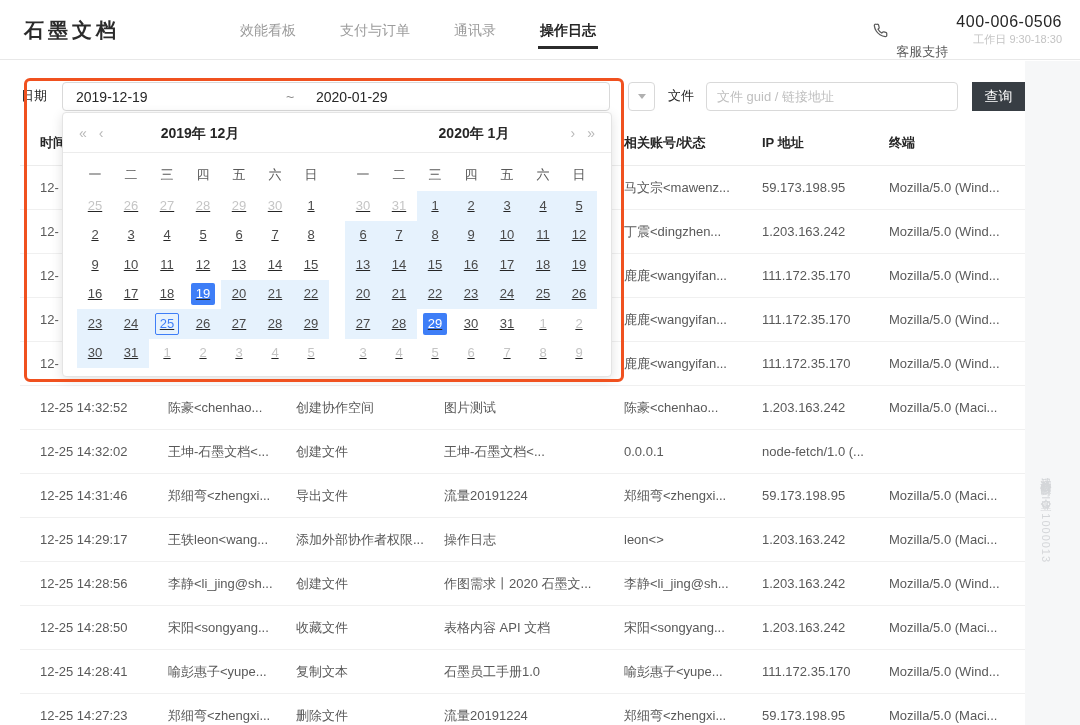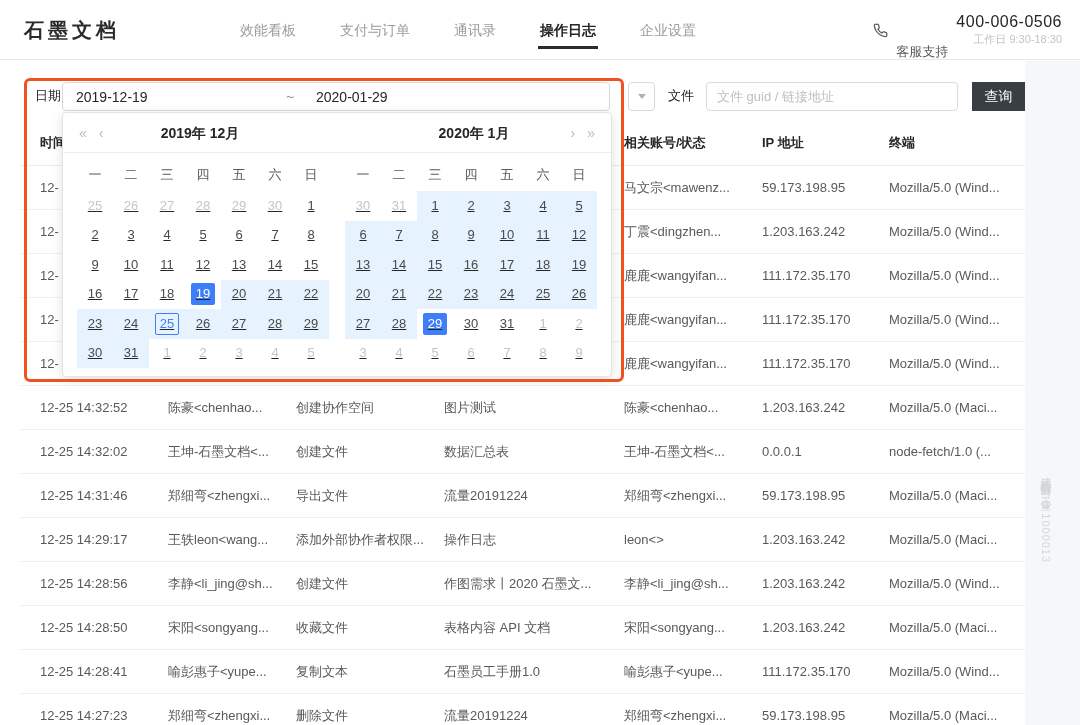--- a/index.html
+++ b/index.html
@@ -24,21 +24,21 @@
   .right-gutter { position:absolute; left:1025px; top:61px; width:55px; height:664px; background:#f6f7f8; z-index:1; }
   .watermark { position:absolute; left:1038px; top:468px; height:250px; writing-mode:vertical-rl;
                font-size:11px; color:#d4d6d9; letter-spacing:1px; z-index:2; white-space:nowrap; }
 
   
   .main { position:absolute; left:20px; top:72px; width:1005px; height:653px; z-index:2; }
 
   
   .filter-bar { position:relative; height:48px; }
   .flabel { position:absolute; top:0; height:48px; line-height:48px; font-size:13px; color:#262626; }
-  .flabel.date { left:15px; }
+  .flabel.date { left:1px; }
   .flabel.file { left:648px; }
   .date-range { position:absolute; left:42px; top:10px; width:548px; height:29px; background:#fff;
                 border:1px solid #d9d9d9; border-radius:4px; display:flex; align-items:center;
                 padding-left:13px; font-size:14px; color:#262626; cursor:pointer; }
   .date-range .start { width:210px; }
   .date-range .sep { width:30px; color:#8c8c8c; }
   .caret-box { position:absolute; left:608px; top:10px; width:27px; height:29px; border:1px solid #d9d9d9;
                border-radius:4px; background:#fff; display:flex; align-items:center; justify-content:center; cursor:pointer; }
   .caret { width:0; height:0; border-left:4px solid transparent; border-right:4px solid transparent; border-top:5px solid #b0b0b0; }
   .file-input { position:absolute; left:686px; top:10px; width:252px; height:29px; border:1px solid #d9d9d9;
@@ -84,21 +84,20 @@
 </head>
 <body>
 
 <header class="app-header">
   <div class="logo">石墨文档</div>
   <nav class="main-nav" id="main-nav">
       <div class="nav-item">效能看板</div>
       <div class="nav-item">支付与订单</div>
       <div class="nav-item">通讯录</div>
       <div class="nav-item active">操作日志</div>
-      <div class="nav-item">企业设置</div>
     </nav>
   <div class="support">
     <span style="display:flex;">
       <svg viewBox="0 0 24 24" width="15" height="15" fill="none" stroke="#595959" stroke-width="2" stroke-linecap="round" stroke-linejoin="round">
         <path d="M22 16.9v3a2 2 0 0 1-2.2 2 19.8 19.8 0 0 1-8.6-3.1 19.5 19.5 0 0 1-6-6A19.8 19.8 0 0 1 2.1 4.2 2 2 0 0 1 4.1 2h3a2 2 0 0 1 2 1.7c.1 1 .4 2 .7 2.9a2 2 0 0 1-.5 2.1L8 10a16 16 0 0 0 6 6l1.3-1.3a2 2 0 0 1 2.1-.5c.9.3 1.9.6 2.9.7a2 2 0 0 1 1.7 2z"></path>
       </svg>
     </span>
     <span class="support-label">客服支持</span>
     <div class="phone-block">
       <div class="phone-number">400-006-0506</div>
@@ -189,21 +188,20 @@
           <div>创建协作空间</div>
           <div>图片测试</div>
           <div>陈豪&lt;chenhao...</div>
           <div>1.203.163.242</div>
           <div>Mozilla/5.0 (Maci...</div>
         </div>
         <div class="t-row">
           <div>12-25 14:32:02</div>
           <div>王坤-石墨文档&lt;...</div>
           <div>创建文件</div>
-          <div>数据汇总表</div>
           <div>王坤-石墨文档&lt;...</div>
           <div>0.0.0.1</div>
           <div>node-fetch/1.0 (...</div>
         </div>
         <div class="t-row">
           <div>12-25 14:31:46</div>
           <div>郑细弯&lt;zhengxi...</div>
           <div>导出文件</div>
           <div>流量20191224</div>
           <div>郑细弯&lt;zhengxi...</div>

